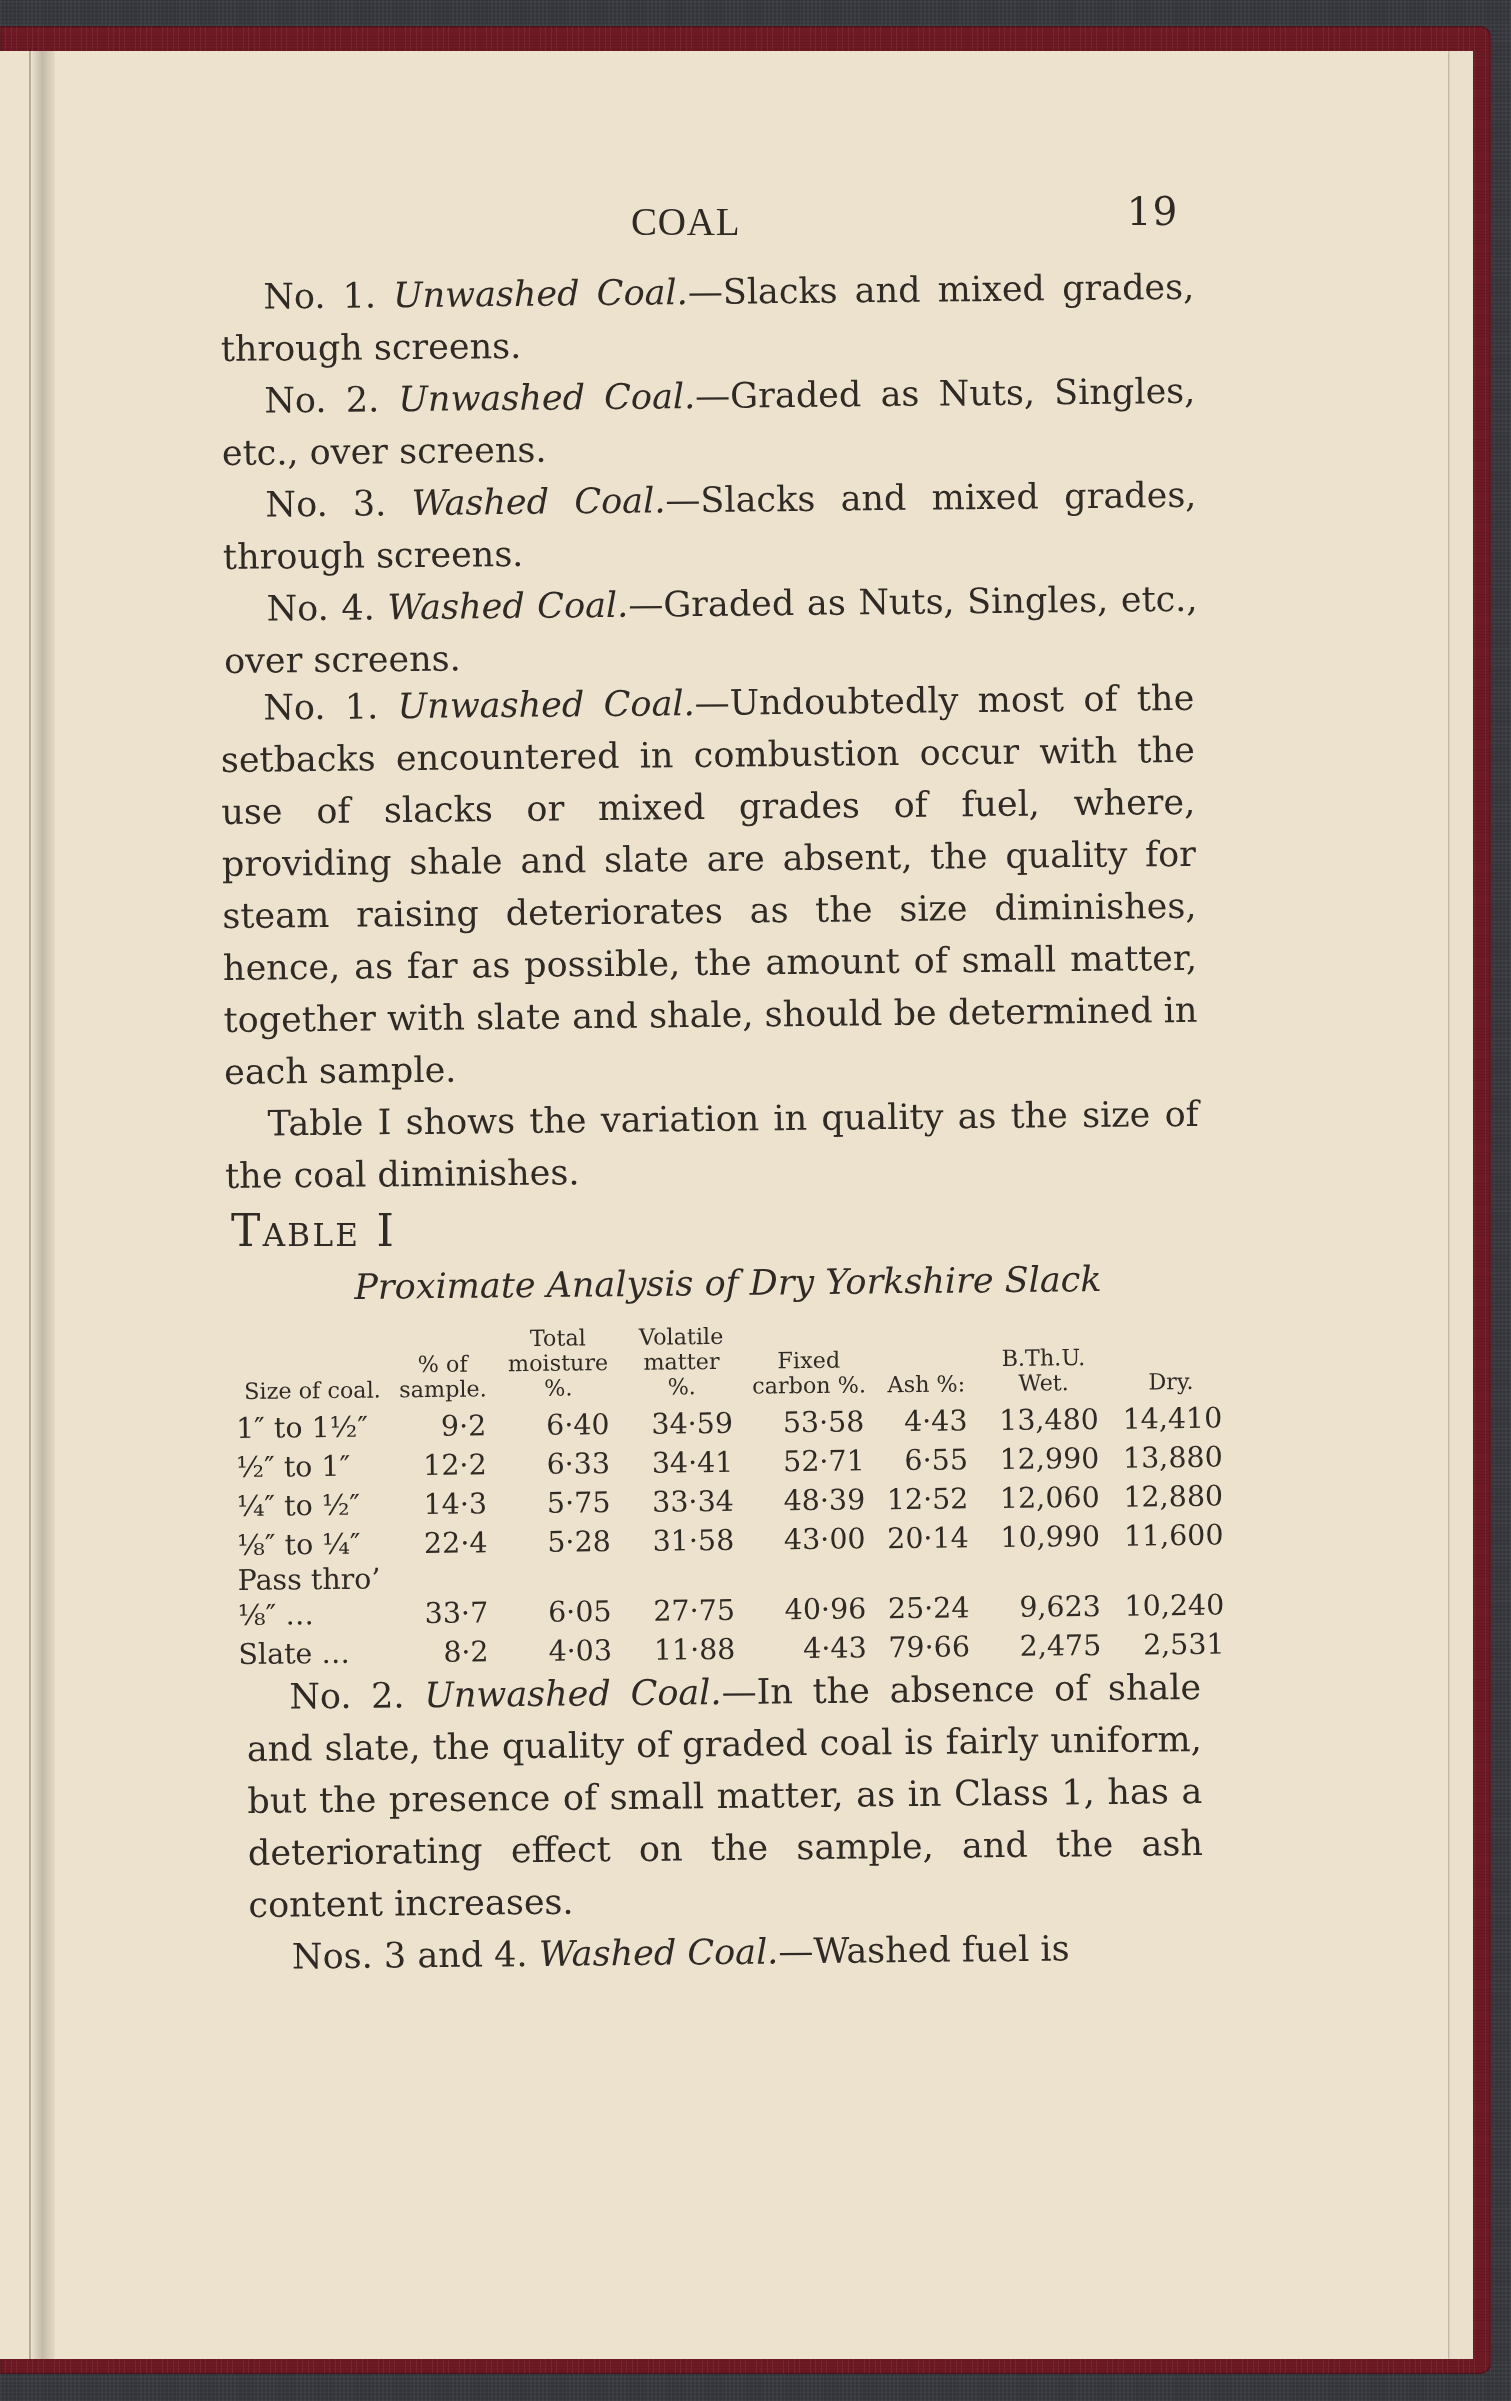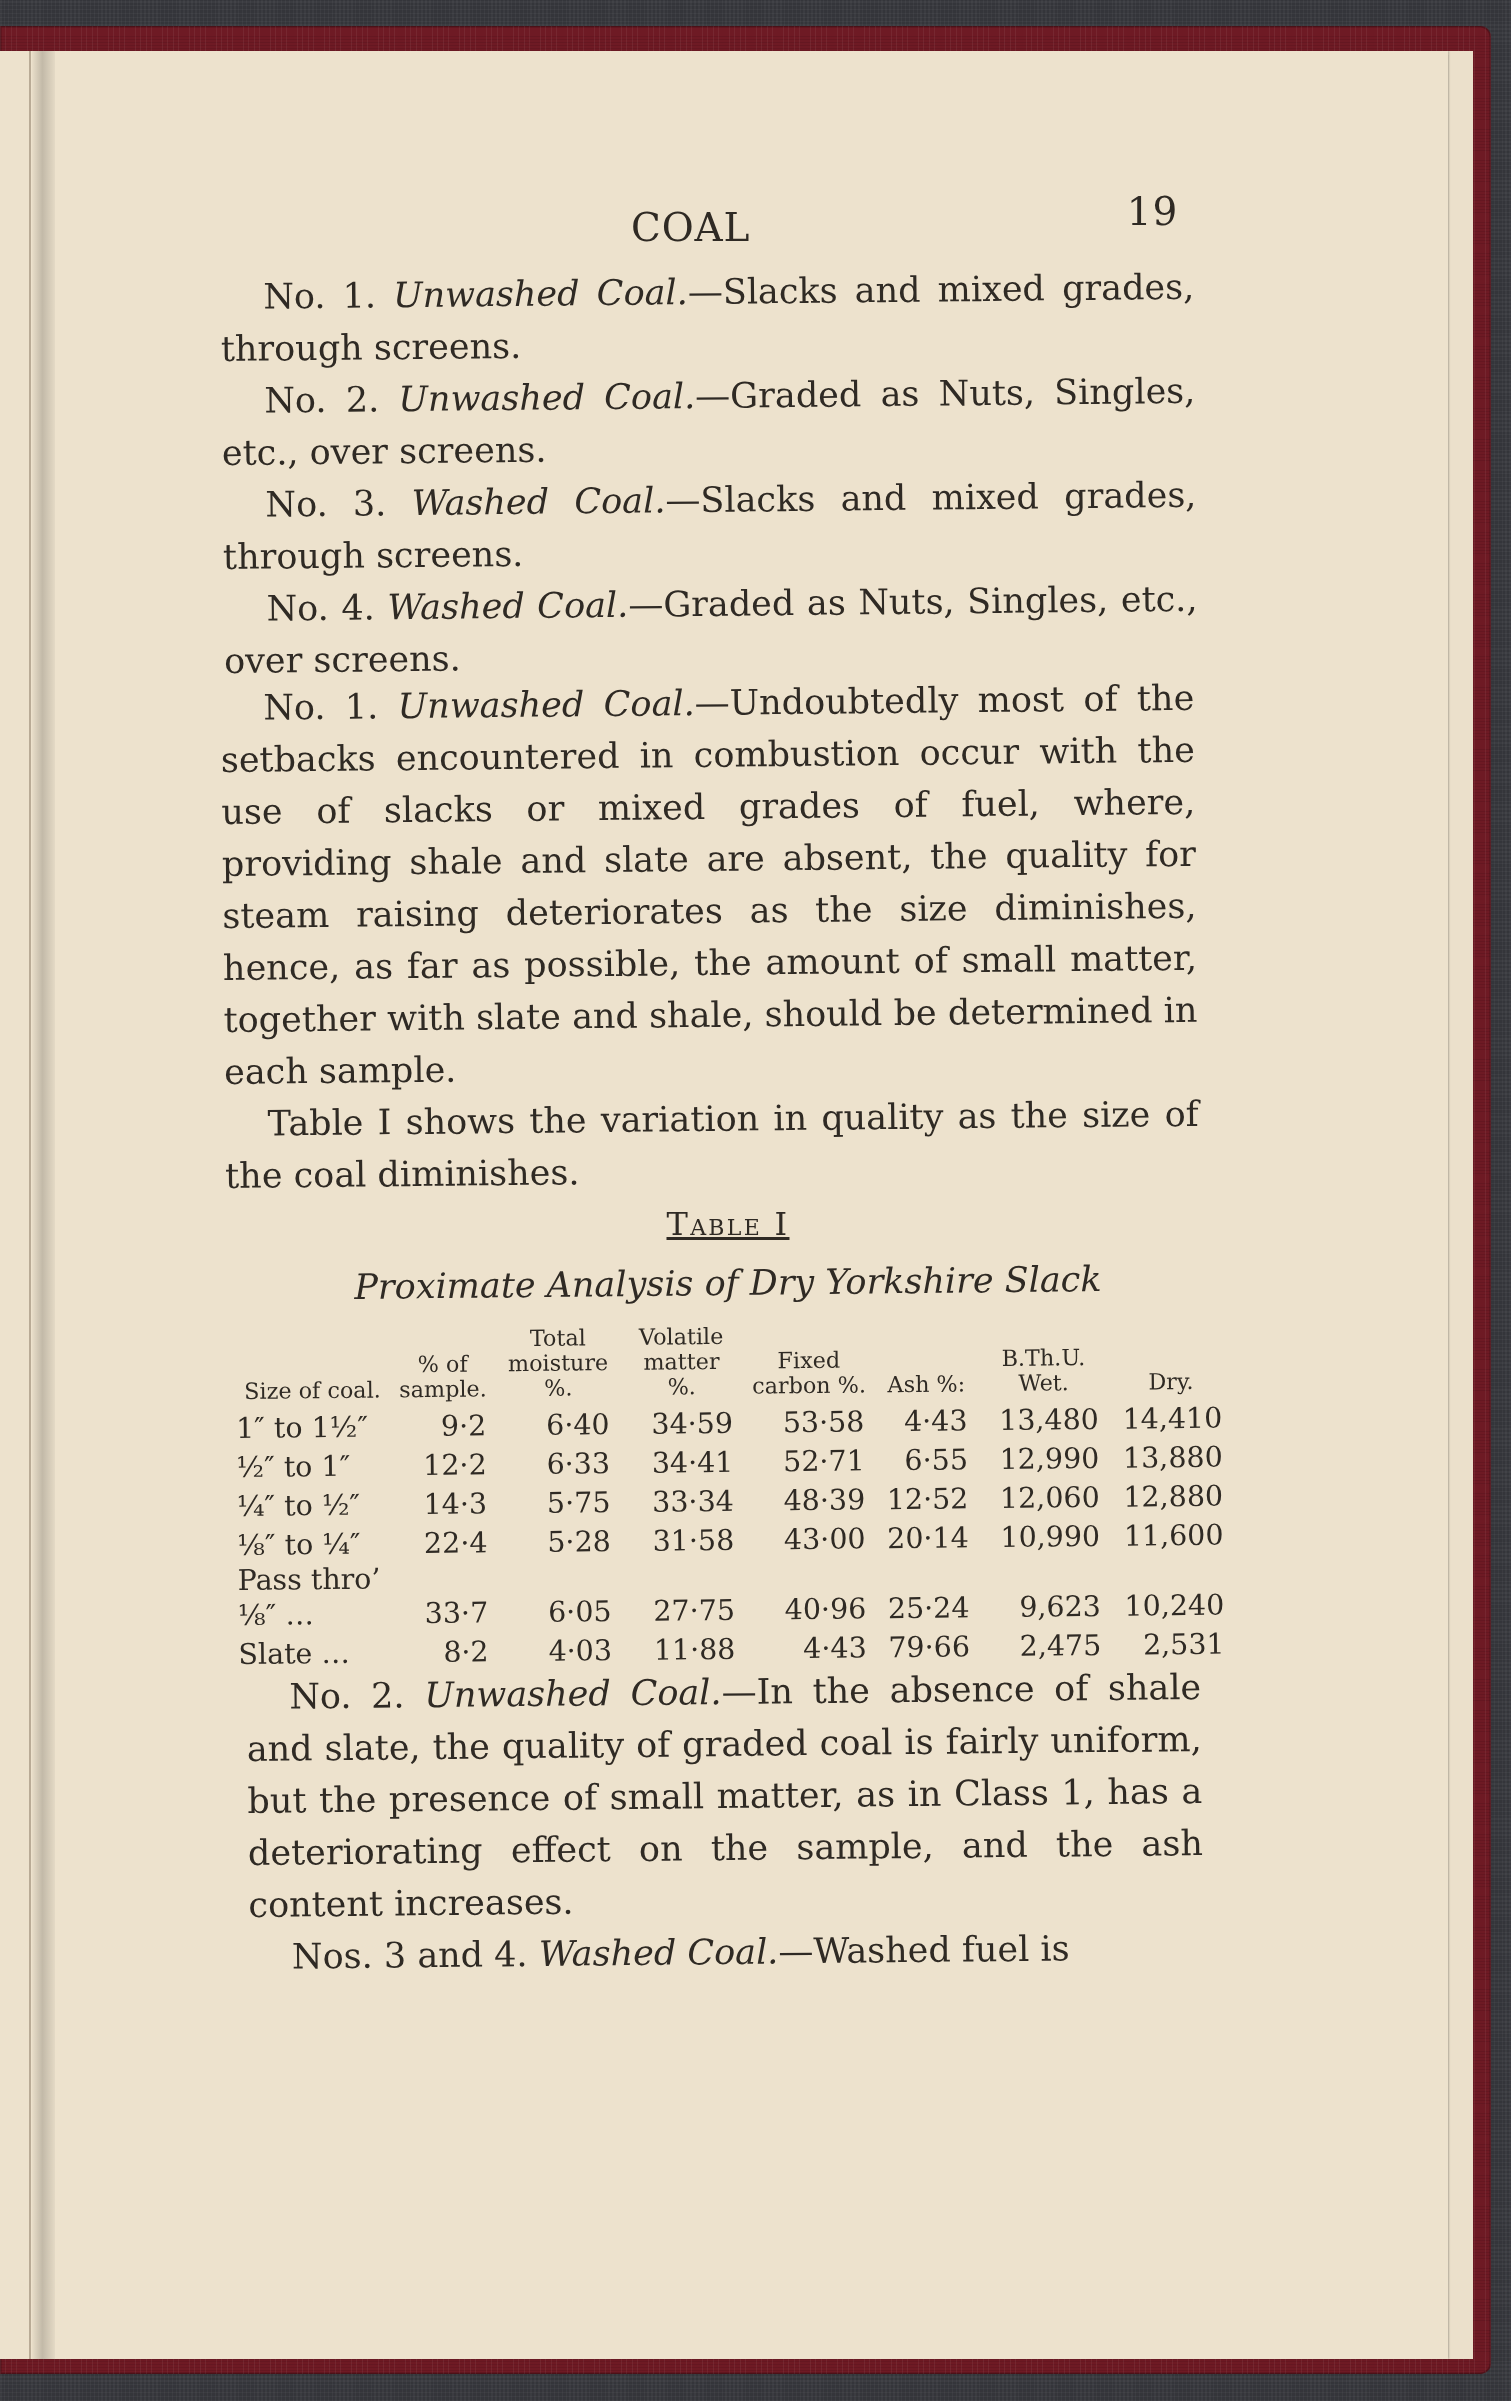--- a/index.html
+++ b/index.html
@@ -43,36 +43,36 @@
   }
   .gutter-line {
     position: absolute; left: 29px; top: 51px; width: 1.5px; height: 2308px;
     background: rgba(90,70,50,0.35);
   }
   .text { position: absolute; color: #2f2a24; }
   .running-head {
     position: absolute; top: 189px; left: 231px; width: 947px;
     font-size: 39px; letter-spacing: 0.8px;
   }
-  .rh-title { position: absolute; left: 400px; top: 16px; }
+  .rh-title { position: absolute; left: 400px; top: 10px; font-family: Liberation Serif, serif; }
   .rh-page { position: absolute; right: 0; top: 0; }
   .body-text {
     position: absolute; left: 220px; width: 974px;
     font-size: 35px; line-height: 52px;
     text-align: justify;
     transform: rotate(-0.6deg);
     transform-origin: left top;
   }
   .para { margin: 0; text-indent: 43px; }
   .para em { font-style: italic; }
   #block1 { top: 271px; }
   #block2 { top: 682px; }
   .table-title {
     position: absolute; top: 1205px; left: 231px; width: 994px;
-    text-align: center; font-size: 32px; font-variant: small-caps; letter-spacing: 2.3px; text-decoration: underline;
+    text-align: left; font-size: 44px; font-variant: small-caps; letter-spacing: 2.3px;
   }
   .table-subtitle {
     position: absolute; top: 1263px; left: 231px; width: 994px;
     text-align: center; font-size: 35px; font-style: italic;
     transform: rotate(-0.6deg);
   }
   table.data {
     position: absolute; top: 1329px; left: 235px;
     border-collapse: collapse;
     font-size: 28.5px; color: #2f2a24;

